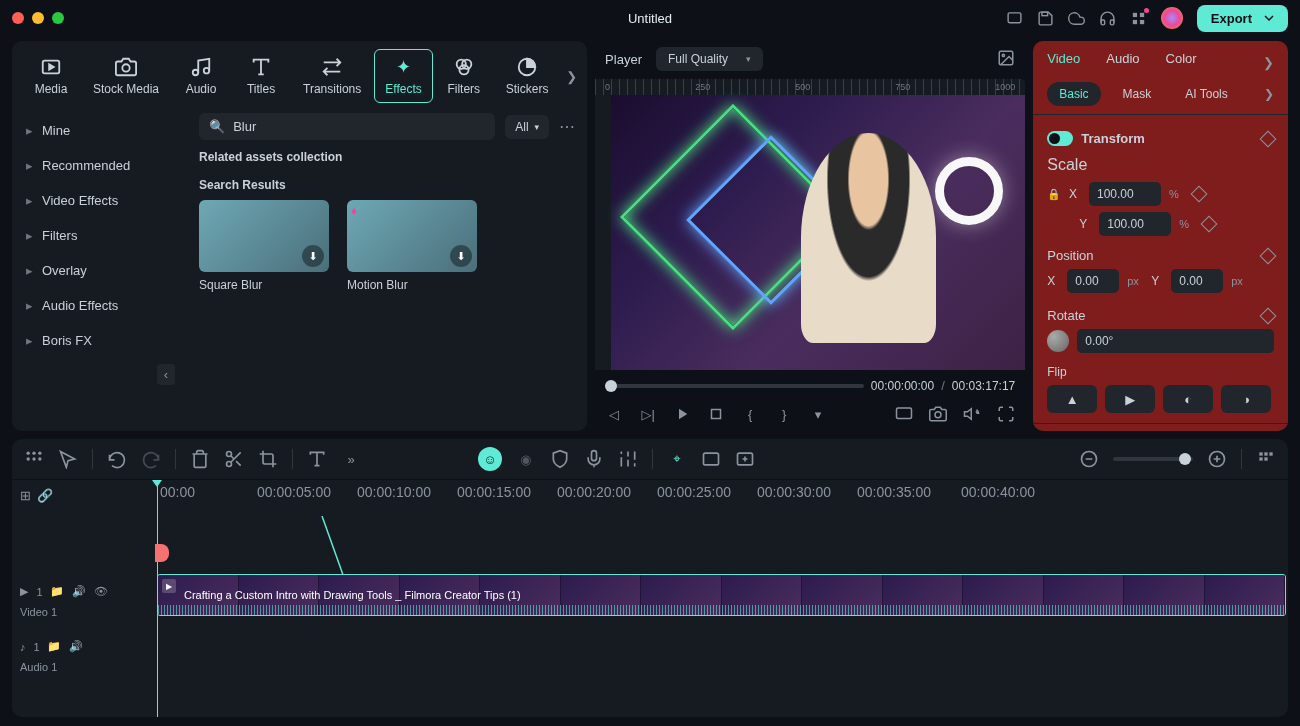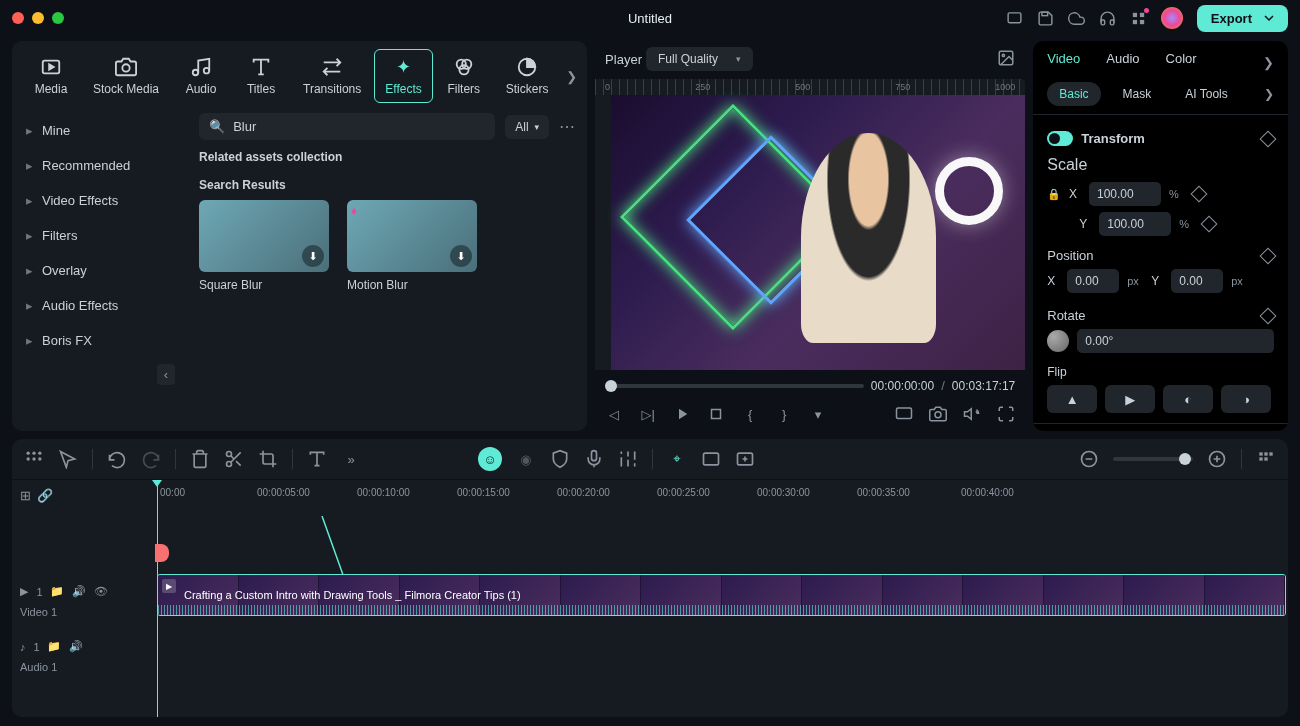--- a/index.html
+++ b/index.html
@@ -33,39 +33,39 @@
 .promo-bg{position:absolute;inset:0;background:repeating-linear-gradient(0deg,#000 0 12px,#1a1a1a 12px 24px);opacity:.9}
 .promo-text{position:absolute;top:20px;left:40px;font-weight:900;font-size:22px;font-style:italic;background:linear-gradient(45deg,#ec4899,#f59e0b);-webkit-background-clip:text;color:transparent;line-height:.95}
 .promo-label{position:relative;color:#fff;font-size:12px}
 .results-grid{display:flex;gap:18px;margin-top:6px}
 .result-card{width:130px}
 .thumb{width:130px;height:72px;border-radius:6px;background:linear-gradient(135deg,#6ea8b5,#4a6f7a);position:relative;display:flex;align-items:center;justify-content:center}
 .thumb-dl{position:absolute;bottom:5px;right:5px;width:22px;height:22px;border-radius:50%;background:rgba(0,0,0,.4);display:flex;align-items:center;justify-content:center;color:#fff;font-size:11px}
 .gem{position:absolute;top:4px;left:4px;color:#ec4899;font-size:12px}
 .result-label{font-size:12px;margin-top:6px;color:#c9d1d9}
 .preview-panel{flex:1;margin:5px 0 0 8px;display:flex;flex-direction:column}
-.preview-header{display:flex;align-items:center;gap:4px;padding:6px 10px}
+.preview-header{display:flex;align-items:center;gap:14px;padding:6px 10px}
 .quality-dd{background:#21262d;padding:5px 12px;border-radius:6px;display:flex;align-items:center;gap:18px;font-size:12px}
 .ruler{height:16px;background:#161b22;border-radius:4px 4px 0 0;display:flex;align-items:center;font-size:9px;color:#6e7681;padding:0 10px;gap:85px;margin-top:2px;position:relative}
 .ruler::before{content:'';position:absolute;top:0;left:0;right:0;height:100%;background:repeating-linear-gradient(90deg,#3a3f46 0 1px,transparent 1px 8px)}
 .ruler span{position:relative}
 .video-area{flex:1;background:#161b22;position:relative;display:flex}
 .v-ruler{width:16px;background:#161b22;position:relative}
 .video-content{flex:1;background:linear-gradient(135deg,#1a0d2e,#2d1b4e 30%,#4a2d5e 60%,#3d2244);position:relative;display:flex;align-items:center;justify-content:center}
 .ring-light{position:absolute;right:22px;top:62px;width:68px;height:68px;border:9px solid #f8f8f8;border-radius:50%;box-shadow:0 0 20px rgba(255,255,255,.4)}
 .neon-shape{position:absolute;left:42px;top:42px;width:160px;height:160px;transform:rotate(45deg);border:3px solid #4ade80;box-shadow:0 0 15px #4ade80,inset 0 0 15px #4ade80}
 .neon-shape2{position:absolute;left:100px;top:65px;width:120px;height:120px;transform:rotate(45deg);border:3px solid #60a5fa;box-shadow:0 0 15px #60a5fa}
 .person{position:absolute;left:190px;top:38px;width:135px;height:210px;background:radial-gradient(ellipse at 50% 22%,#e8c4a0 0 20%,#2a2a2a 22% 42%,#e8dcc8 44%);border-radius:55% 55% 10% 10%}
 .scrub-row{padding:8px 10px;display:flex;align-items:center;gap:7px}
 .scrub-track{flex:1;height:4px;background:#30363d;border-radius:2px;position:relative}
 .scrub-thumb{position:absolute;left:0;top:-4px;width:12px;height:12px;background:#c9d1d9;border-radius:50%}
 .time-text{font-size:12px;color:#c9d1d9}
 .player-controls{display:flex;align-items:center;gap:16px;padding:4px 10px 8px;color:#8b949e}
 .pc-icon{width:18px;height:18px;display:flex;align-items:center;justify-content:center}
-.right-panel{width:268px;margin:5px 12px 0 8px;background:#000000;border-radius:10px;display:flex;flex-direction:column;overflow:hidden}
+.right-panel{width:268px;margin:5px 12px 0 8px;background:#7f1d1d;border-radius:10px;display:flex;flex-direction:column;overflow:hidden}
 .rp-tabs{display:flex;align-items:center;padding:10px 14px 0;gap:26px;font-size:13px}
 .rp-tab{color:#c9d1d9;padding-bottom:8px}
 .rp-tab.active{color:#5eead4}
 .rp-subtabs{display:flex;align-items:center;padding:8px 14px;gap:10px;font-size:12px}
 .rp-subtab{padding:5px 12px;border-radius:14px;color:#c9d1d9}
 .rp-subtab.active{background:#21262d;color:#5eead4}
 .rp-section{padding:10px 14px;border-top:1px solid #21262d}
 .rp-row{display:flex;align-items:center;gap:8px;margin:6px 0;font-size:12px}
 .toggle{width:26px;height:15px;background:#5eead4;border-radius:8px;position:relative}
 .toggle::after{content:'';position:absolute;left:2px;top:2px;width:11px;height:11px;background:#0d1117;border-radius:50%}
@@ -79,21 +79,21 @@
 .tl-toolbar{display:flex;align-items:center;padding:8px 12px;gap:14px;border-bottom:1px solid #0d1117;color:#8b949e}
 .tl-tool{width:20px;height:20px;display:flex;align-items:center;justify-content:center}
 .divider{width:1px;height:20px;background:#30363d}
 .tl-ai{width:24px;height:24px;border-radius:50%;background:#5eead4;display:flex;align-items:center;justify-content:center;color:#0d1117;font-size:13px}
 .zoom-slider{width:80px;height:4px;background:#30363d;border-radius:2px;position:relative}
 .zoom-thumb{position:absolute;right:2px;top:-4px;width:12px;height:12px;background:#c9d1d9;border-radius:50%}
 .tl-body{flex:1;display:flex;position:relative}
 .tl-left{width:145px;padding:4px 8px}
 .tl-ruler-row{display:flex;align-items:center;padding:4px 0 2px;font-size:9px;color:#8b949e;gap:6px}
 .tl-tracks{flex:1;position:relative}
-.tl-time-ruler{height:24px;display:flex;align-items:center;font-size:10px;color:#8b949e;position:relative;padding-left:1px}
+.tl-time-ruler{height:24px;display:flex;align-items:center;font-size:14px;color:#8b949e;position:relative;padding-left:1px}
 .tl-time-ruler span{position:absolute}
 .playhead{position:absolute;left:0;top:0;bottom:0;width:1px;background:#5eead4}
 .playhead::before{content:'';position:absolute;top:0;left:-5px;border:5px solid transparent;border-top:7px solid #5eead4}
 .arrow-annotation{position:absolute;left:160px;top:36px;width:40px;height:80px;pointer-events:none}
 .track-label{display:flex;align-items:center;gap:8px;font-size:11px;color:#8b949e;padding:2px 0}
 .clip{position:absolute;left:0;top:94px;right:2px;height:42px;background:#2d4a4a;border:1px solid #5eead4;border-radius:3px;display:flex;align-items:center;padding:0 8px;font-size:11px;color:#fff;overflow:hidden}
 .clip-thumbs{position:absolute;inset:0;display:flex}
 .clip-thumb{flex:1;background:linear-gradient(135deg,#2d1b4e,#4a2d5e);border-right:1px solid rgba(0,0,0,.3)}
 .clip-text{position:relative;z-index:1}
 .wave{position:absolute;left:0;bottom:0;right:0;height:10px;background:repeating-linear-gradient(90deg,#5eead4 0 1px,transparent 1px 3px);opacity:.6}

